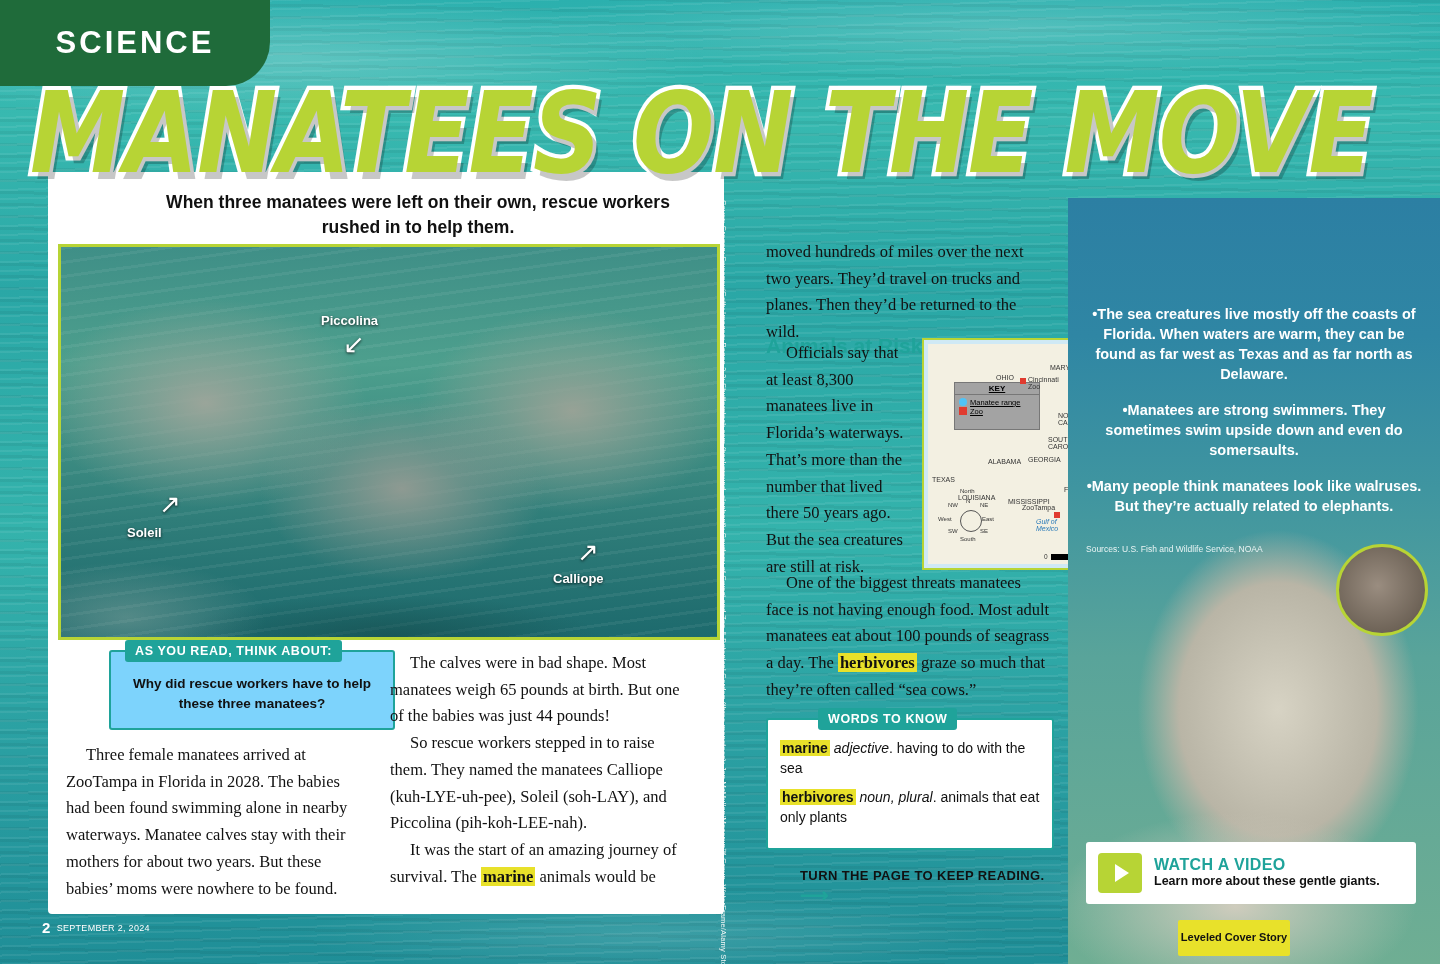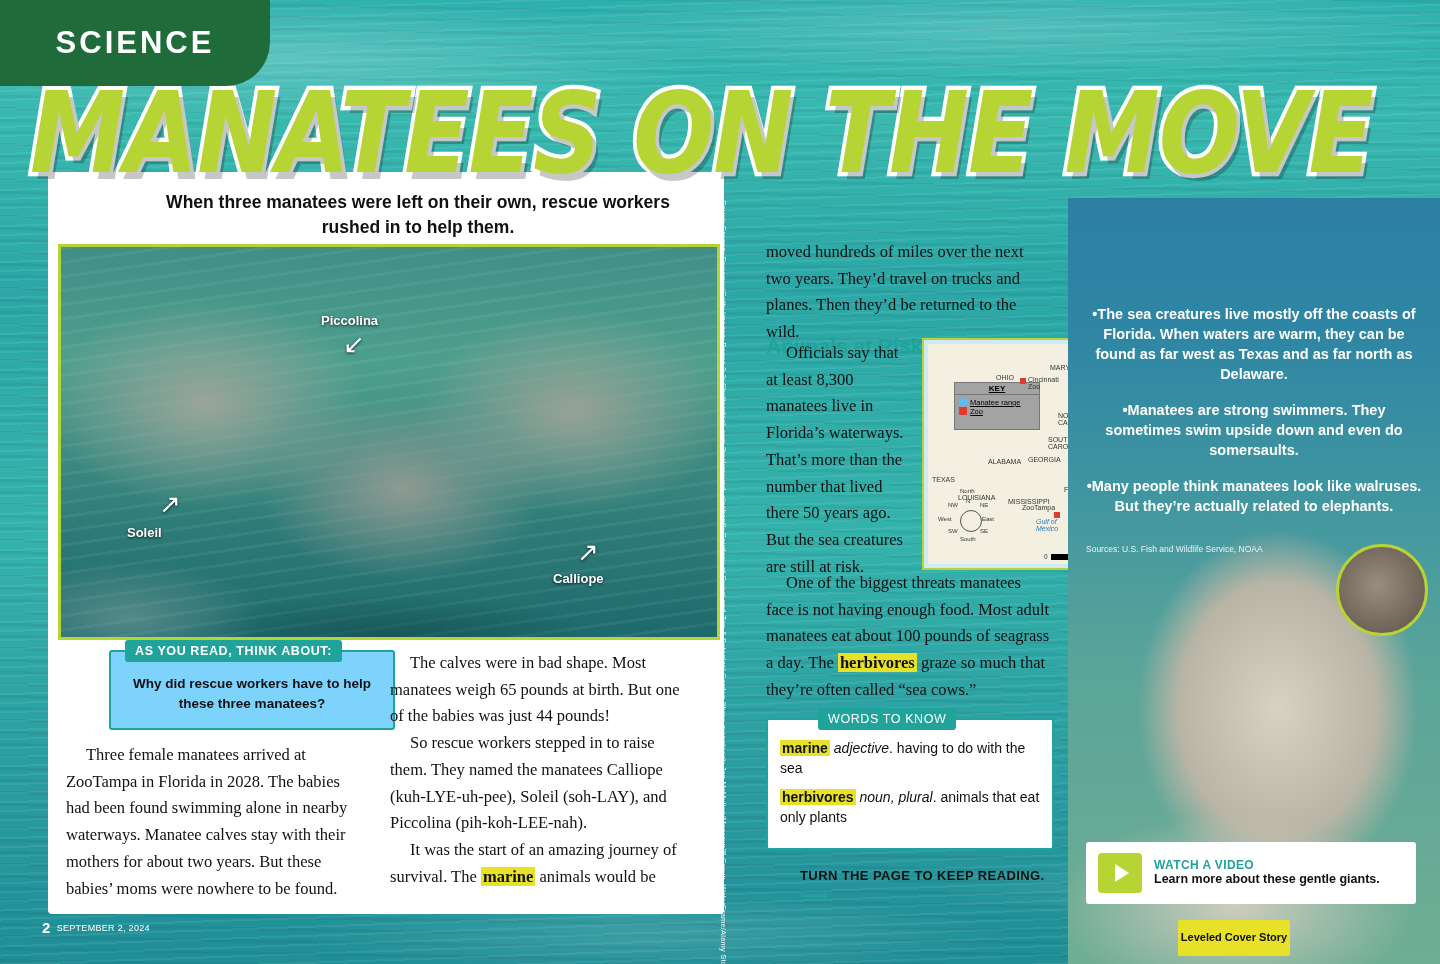--- a/index.html
+++ b/index.html
@@ -166,21 +166,21 @@
   .scalebar{position:absolute;left:120px;bottom:8px;font-size:6.5px;color:#333;}
   .scalebar .bar{display:inline-block;width:40px;height:4px;background:linear-gradient(90deg,#000 50%,#fff 50%);border:1px solid #000;vertical-align:middle;margin:0 3px;}
 
   
   .wtk{
     position:absolute;left:766px;top:718px;width:284px;height:128px;
     border:2.5px solid #1fa39a;border-radius:3px;background:#fff;
   }
   .wtk-head{
     position:absolute;left:50px;top:-12px;background:#1fa39a;color:#fff;
-    font-weight:normal;font-size:12.5px;letter-spacing:.6px;padding:4px 10px;border-radius:3px;
+    font-weight:bold;font-size:12.5px;letter-spacing:.6px;padding:4px 10px;border-radius:3px;
   }
   .wtk-body{position:absolute;left:12px;right:12px;top:18px;font-size:14px;line-height:1.45;color:#111;}
   .wtk-body div{margin-bottom:8px;}
   .wtk-body em{font-style:italic;}
   .turn{
     position:absolute;left:800px;top:868px;width:250px;
     font-weight:bold;font-size:13px;letter-spacing:.4px;color:#111;
   }
   .turn .ar{color:#1fa39a;font-size:20px;vertical-align:-3px;}
 
@@ -226,21 +226,21 @@
   }
   .watch{
     position:absolute;left:18px;bottom:60px;width:330px;height:62px;background:#fff;border-radius:3px;
     display:flex;align-items:center;
   }
   .playbtn{
     width:44px;height:40px;background:#b7d435;border-radius:4px;margin:0 12px;
     display:flex;align-items:center;justify-content:center;flex:none;
   }
   .playbtn i{display:block;width:0;height:0;border-left:14px solid #fff;border-top:9px solid transparent;border-bottom:9px solid transparent;margin-left:4px;}
-  .watch-t{font-weight:bold;color:#1fa39a;font-size:12px;letter-spacing:.4px;}
+  .watch-t{font-weight:bold;color:#1fa39a;font-size:16px;letter-spacing:.4px;}
   .watch-s{font-weight:bold;color:#111;font-size:12.5px;line-height:1.25;}
   .leveled{
     position:absolute;right:150px;bottom:8px;width:112px;height:36px;background:#e8e12a;
     display:flex;align-items:center;justify-content:center;text-align:center;
     font-weight:bold;font-size:11px;color:#111;line-height:1.2;border-radius:2px;
   }
 
   
   .foot-left{
     position:absolute;left:42px;bottom:28px;color:#fff;font-size:9px;letter-spacing:.3px;

